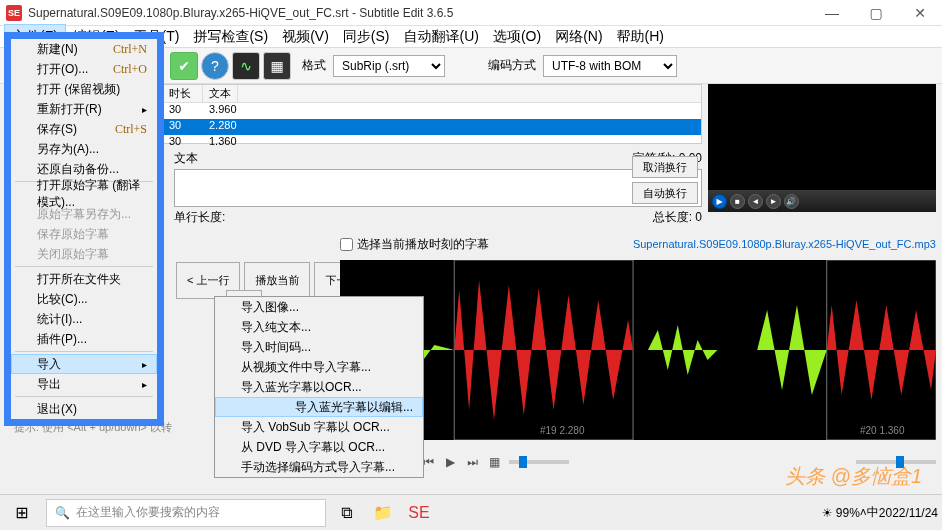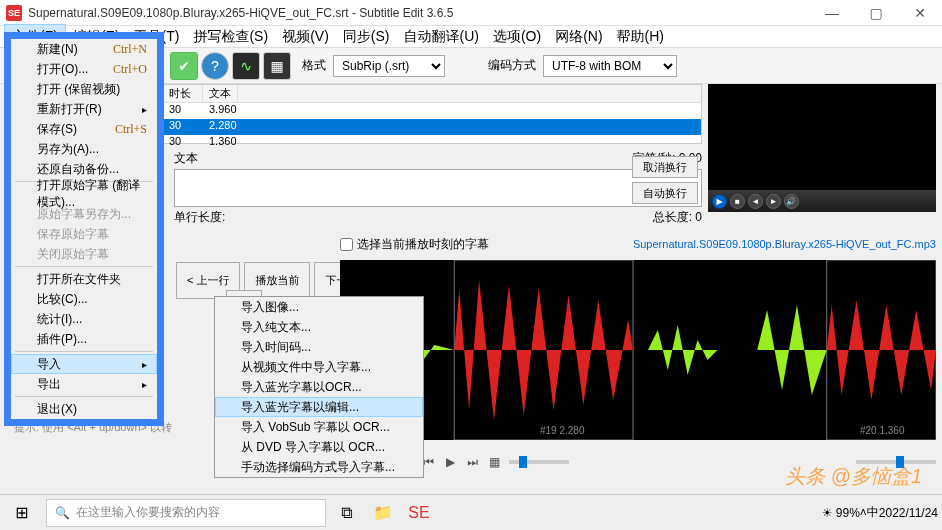--- a/index.html
+++ b/index.html
@@ -15,21 +15,21 @@
 .toolbar { height: 36px; background: #f5f5f5; display: flex; align-items: center; padding-left: 170px; gap: 3px; border-bottom: 1px solid #ddd; position: relative; z-index: 1; }
 .tool-btn { width: 28px; height: 28px; border: 1px solid #ccc; border-radius: 3px; background: #fff; display: flex; align-items: center; justify-content: center; font-size: 14px; }
 .tool-btn.green-check { background: #6c6; color: #fff; border-color: #5b5; }
 .tool-btn.blue-help { background: #38c; color: #fff; border-radius: 50%; }
 .tool-btn.dark { background: #2a2a2a; color: #6f6; }
 .tool-btn.film { background: #333; color: #fff; }
 .tool-label { margin-left: 8px; margin-right: 4px; }
 .tool-select { height: 22px; border: 1px solid #aaa; padding: 0 18px 0 4px; background: #fff; font-size: 12px; }
 .dropdown-menu { position: absolute; top: 32px; left: 4px; width: 160px; background: #f0f0f0; border: 7px solid #3b82f6; z-index: 100; }
 .dropdown-item { display: flex; align-items: center; padding: 2px 10px 2px 26px; height: 20px; font-size: 12px; position: relative; }
-.dropdown-item.hover { background: #cce8ff; border: 1px solid #99d1ff; padding: 1px 9px 1px 25px; }
+.dropdown-item.hover { background: #cce8ff; border: 1px solid #99d1ff; padding: 1px 9px 1px 25px; justify-content: flex-end; }
 .dropdown-shortcut { margin-left: auto; color: #a16207; font-family: Liberation Serif, serif; }
 .dropdown-sep { height: 1px; background: #ccc; margin: 2px 4px; }
 .dropdown-arrow { margin-left: auto; font-size: 10px; }
 .submenu { position: absolute; top: 296px; left: 166px; width: 210px; background: #f0f0f0; border: 1px solid #999; z-index: 101; margin-left: 48px; }
 .grid-area { position: absolute; top: 0; left: 162px; right: 240px; height: 60px; background: #fff; border: 1px solid #ccc; }
 .grid-header { display: flex; background: #f5f5f5; height: 18px; border-bottom: 1px solid #ddd; }
 .grid-col { padding: 1px 6px; border-right: 1px solid #ddd; font-size: 11px; }
 .grid-row { display: flex; height: 16px; }
 .grid-row.selected { background: #0078d7; color: #fff; }
 .grid-cell { padding: 0 6px; font-size: 11px; }

